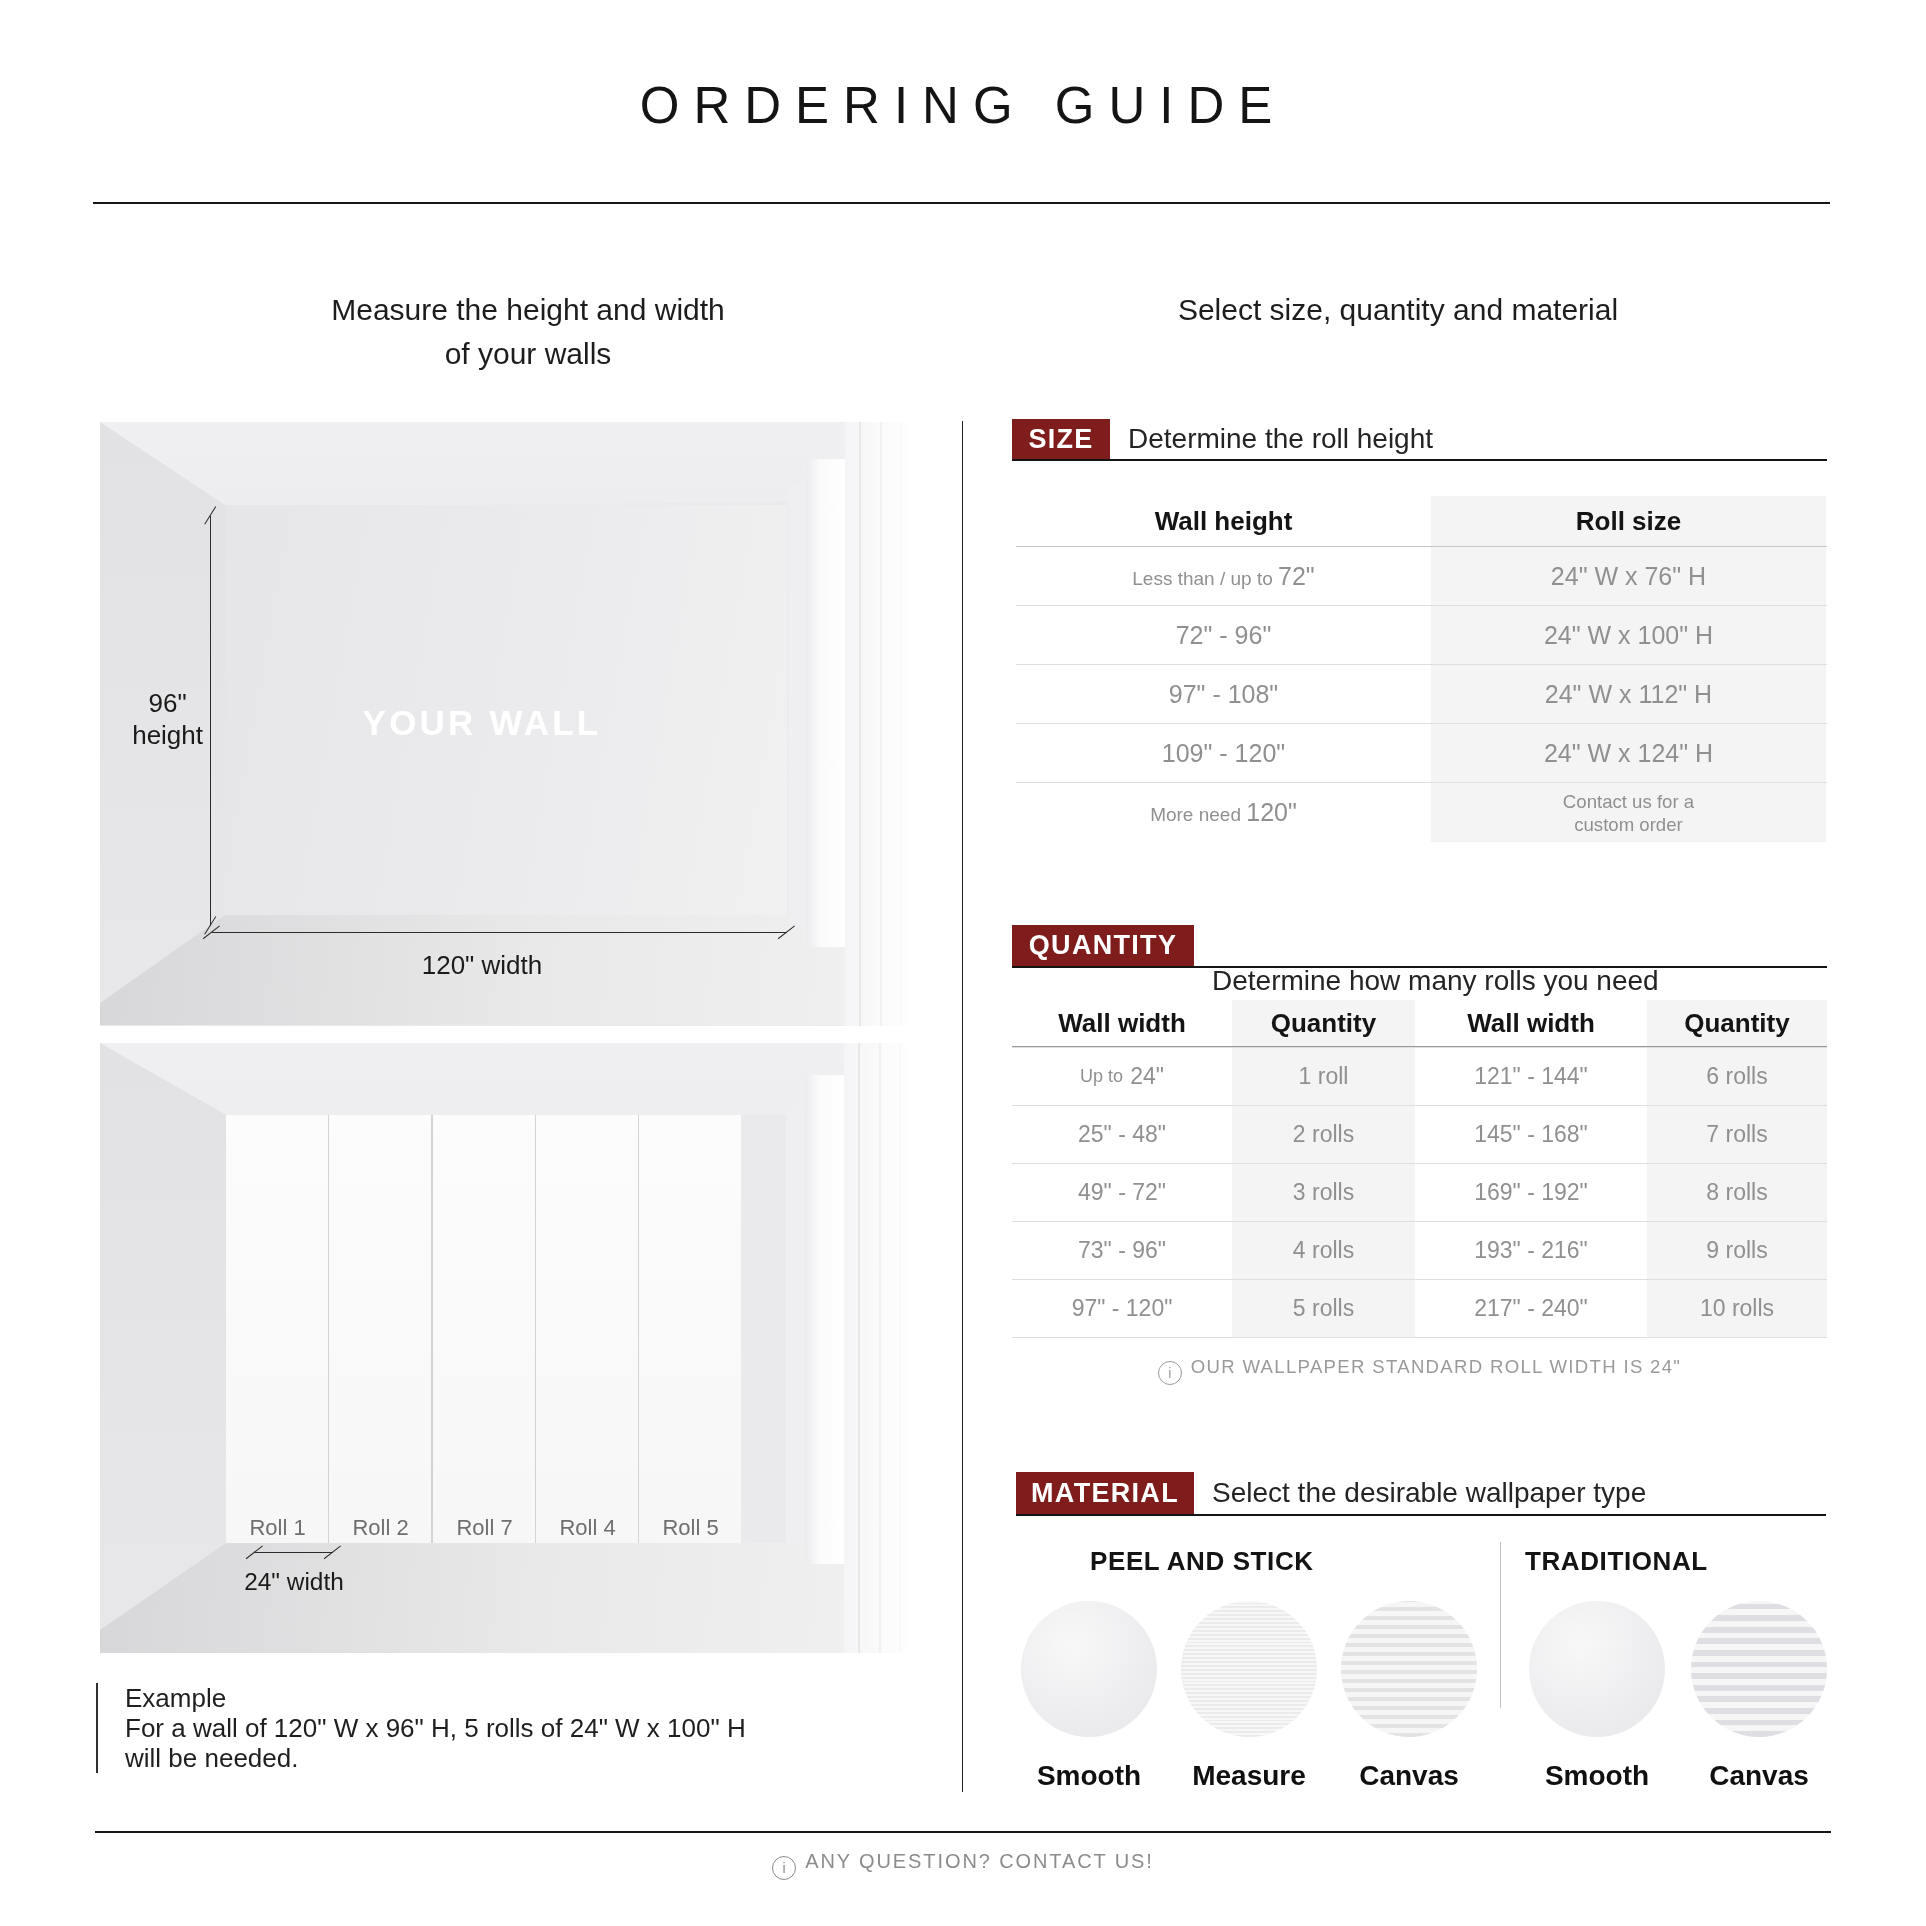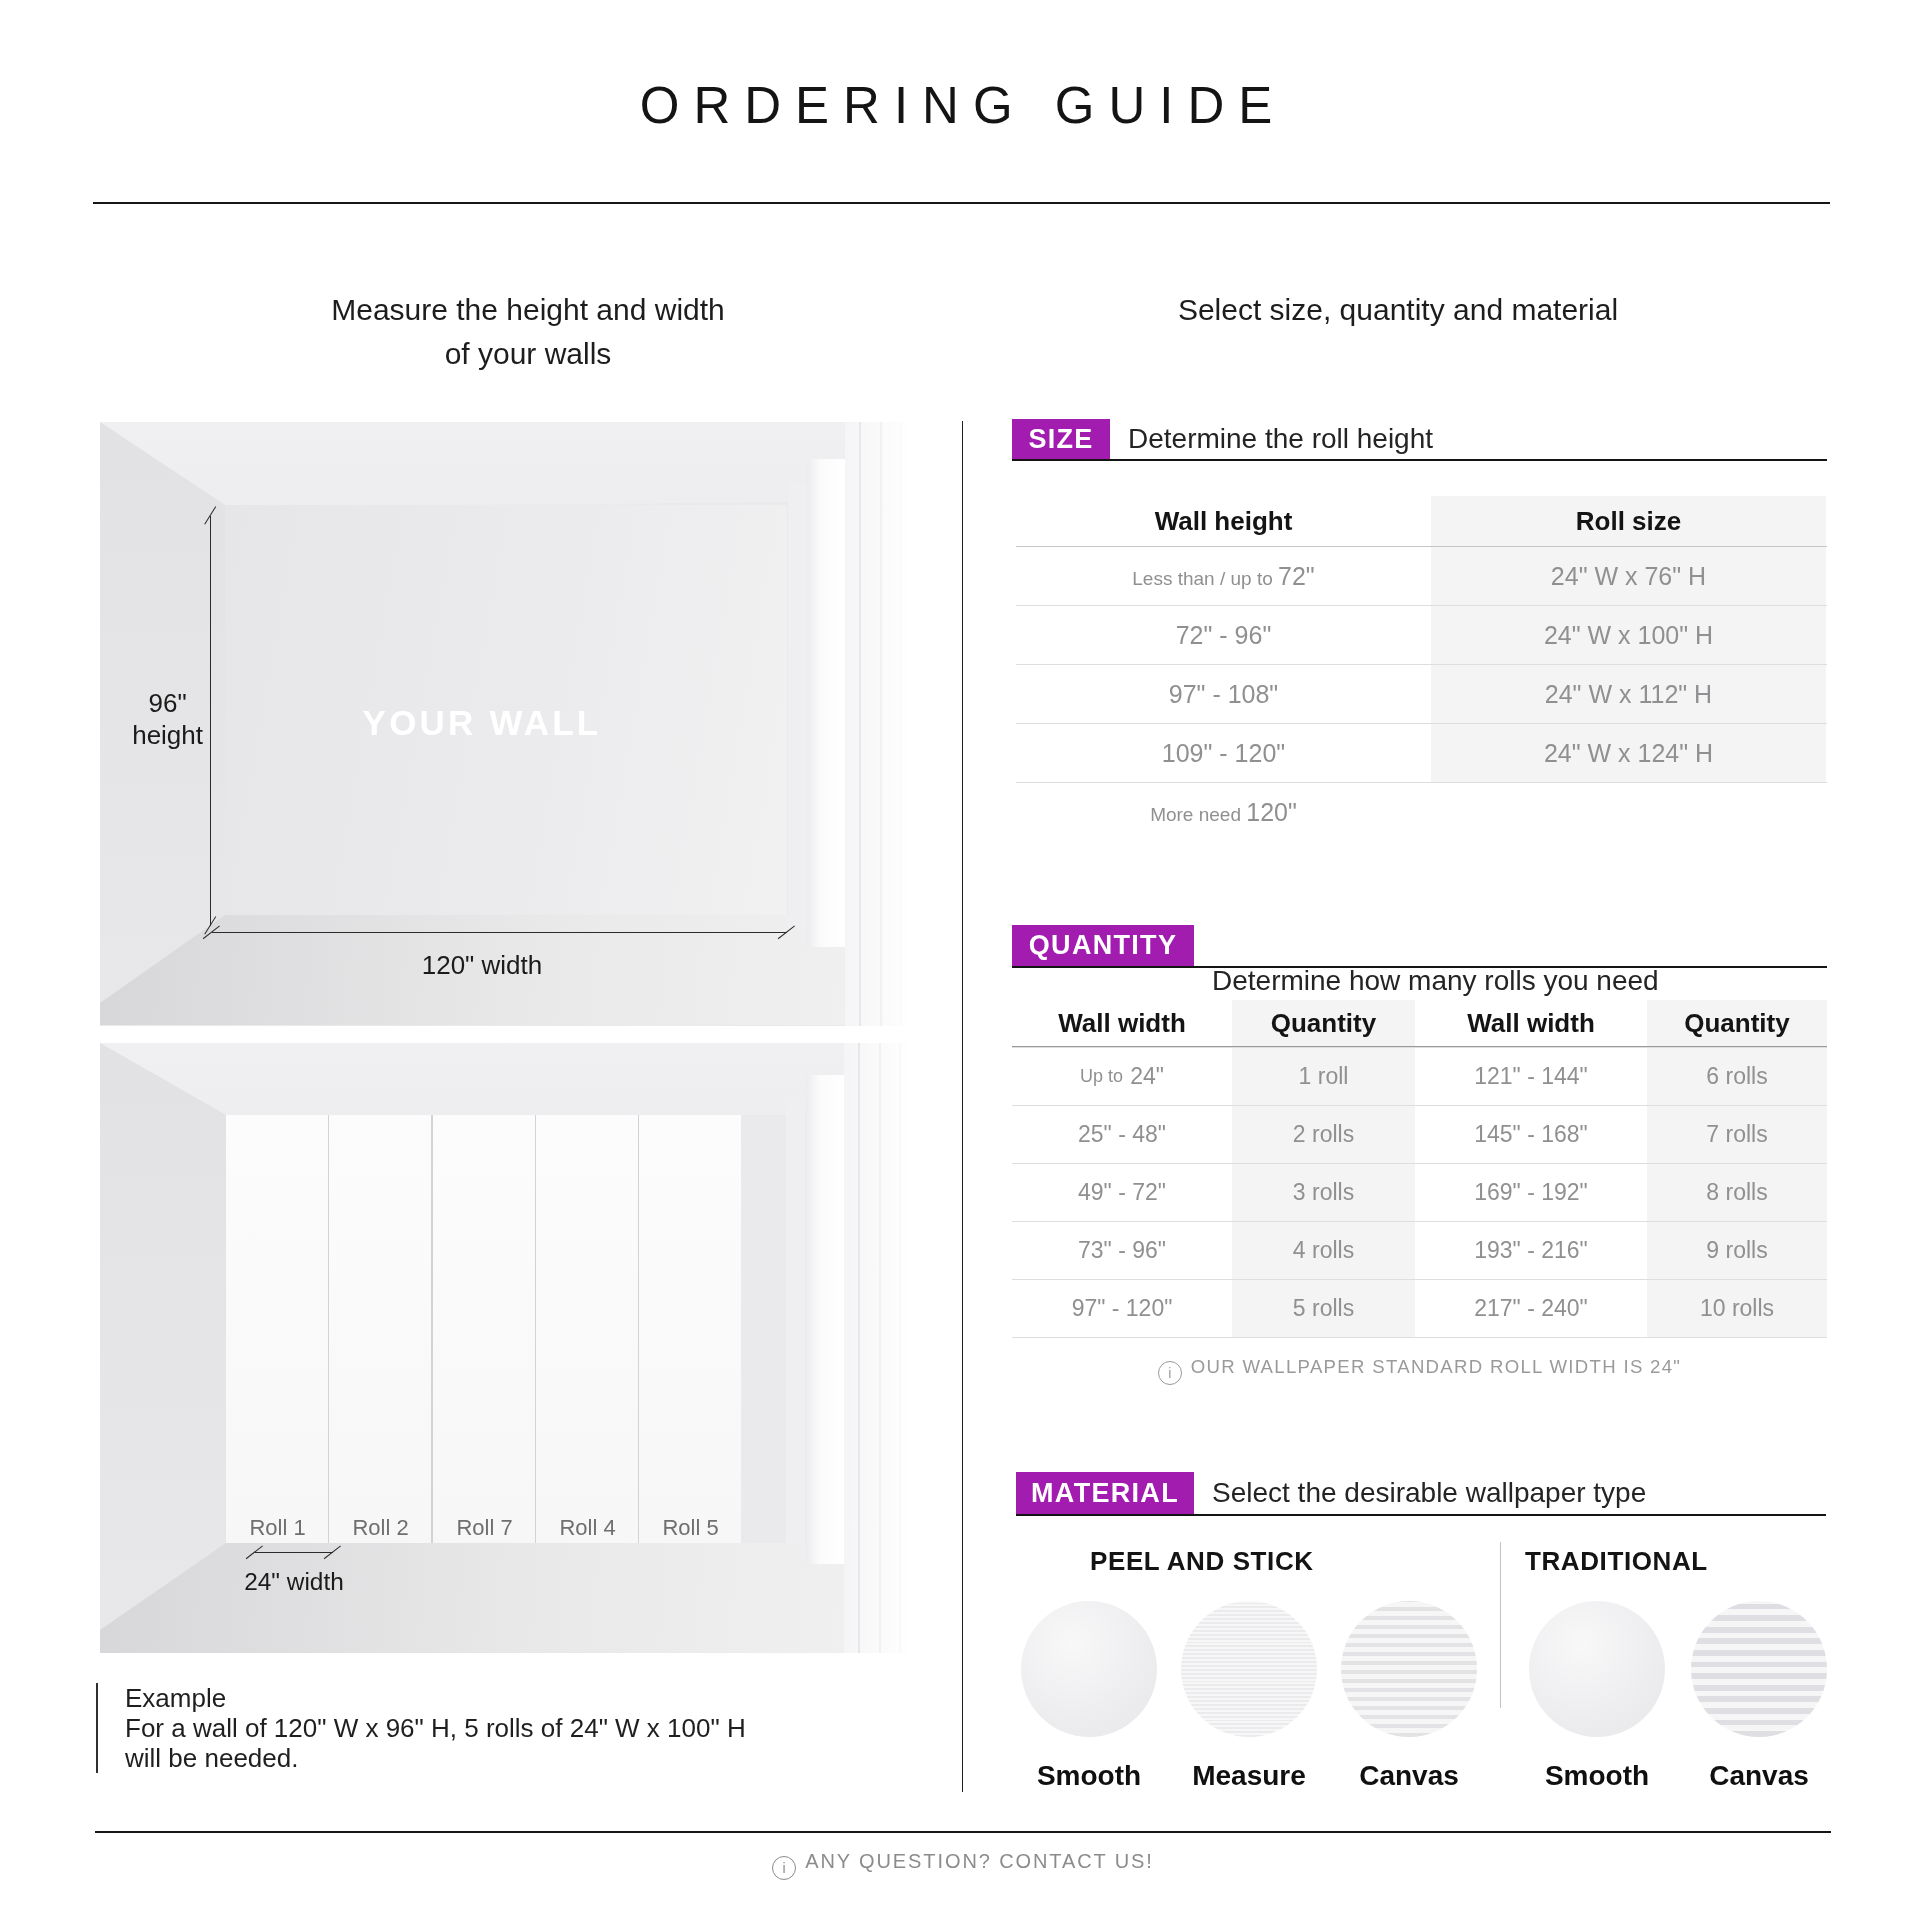--- a/index.html
+++ b/index.html
@@ -65,21 +65,21 @@
 
   .panels{left:126px;top:72px;width:515px;height:428px;display:flex;gap:1.3px;background:#d3d3d5;}
   .panel{flex:1;background:linear-gradient(180deg,#fcfcfd 0%,#f7f7f8 100%);}
   .roll-label{top:472px;width:103px;text-align:center;font-size:22px;color:#6f6f6f;}
 
   
   .example{left:96px;top:1683px;width:822px;border-left:2.6px solid #2f2f2f;
            padding-left:27px;font-size:26px;line-height:30px;color:#1f1f1f;}
 
   
-  .badge{background:#a21caf;color:#ffffff;display:flex;align-items:center;justify-content:center;
+  .badge{background:#7f1d1d;color:#ffffff;display:flex;align-items:center;justify-content:center;
          font-weight:700;font-size:27px;letter-spacing:1.3px;}
   .badge-size{left:1012px;top:419px;width:98px;height:40px;}
   .badge-qty{left:1012px;top:925px;width:182px;height:41px;}
   .badge-mat{left:1016px;top:1472px;width:178px;height:42px;}
   .sec-title{font-size:28px;color:#242424;display:flex;align-items:center;}
   .title-size{left:1128px;top:419px;height:40px;}
   .title-qty{left:1212px;top:925px;height:41px;margin-top:35px;}
   .title-mat{left:1212px;top:1472px;height:42px;}
   .sec-rule{height:1.9px;background:#141414;}
   .rule-size{left:1012px;top:459px;width:815px;}
@@ -259,20 +259,24 @@
         </div>
     </div>
     <div class="st-row">
       <div class="st-c1"><span class="val">109" - 120"</span></div>
       <div class="st-c2 shaded">
           <span>24" W x 124" H</span>
         </div>
     </div>
     <div class="st-row st-last">
       <div class="st-c1"><span class="pfx">More need </span><span class="val">120"</span></div>
+      <div class="st-c2 shaded">
+        <span class="small2">Contact us for a</span>
+        <span class="small2">custom order</span>
+      </div>
     </div>
   </div>
 
   <div class="abs badge badge-qty">QUANTITY</div>
   <div class="abs sec-title title-qty">Determine how many rolls you need</div>
   <div class="abs sec-rule rule-qty"></div>
 
   <div class="abs qty-table">
     <div class="qt-row qt-head">
       <div class="qt-c1">Wall width</div>

